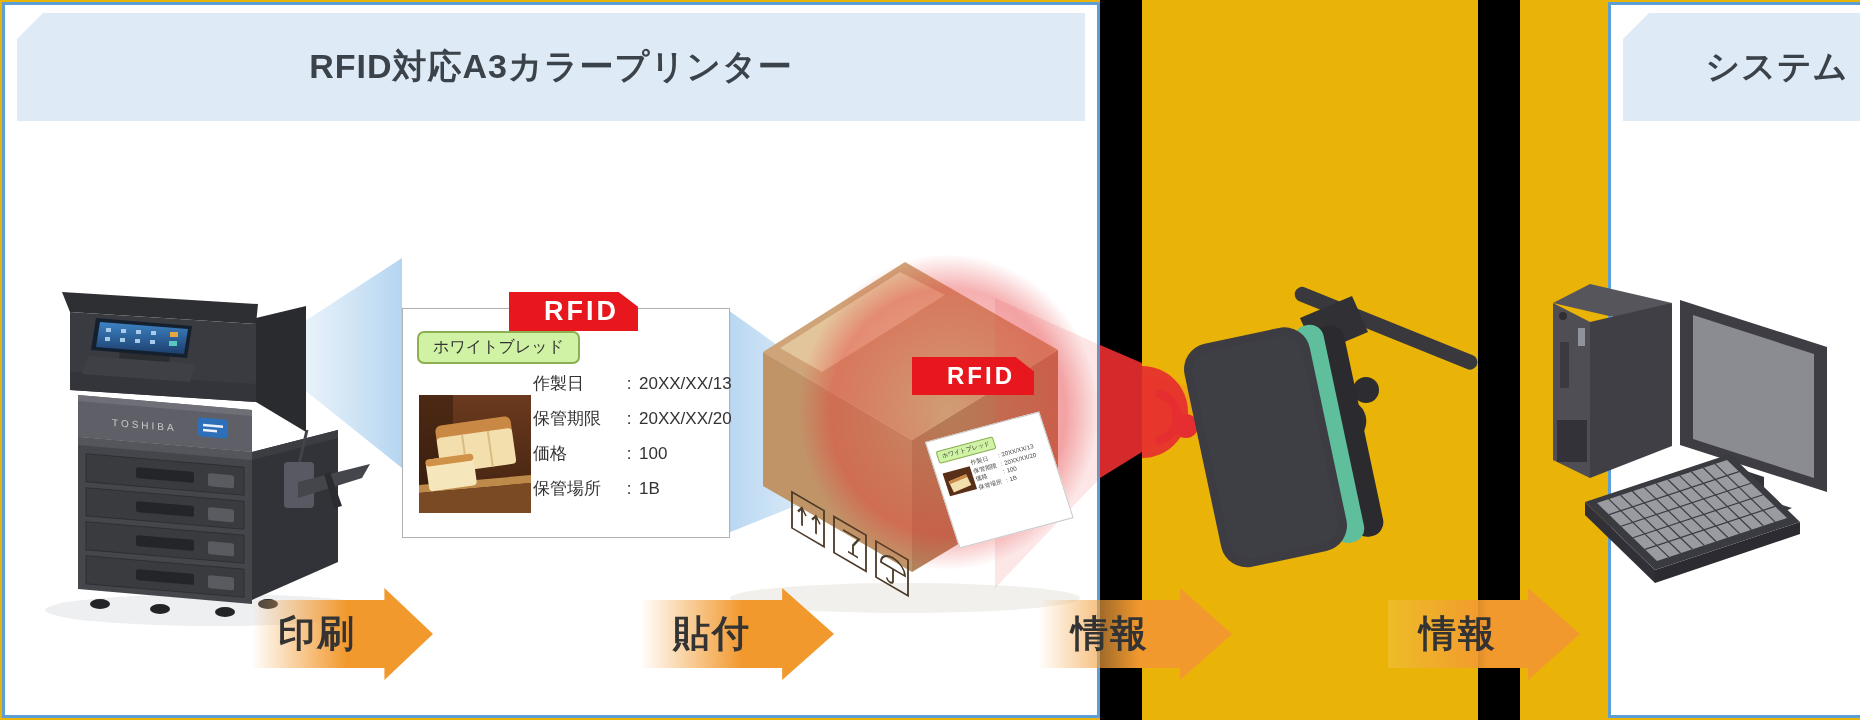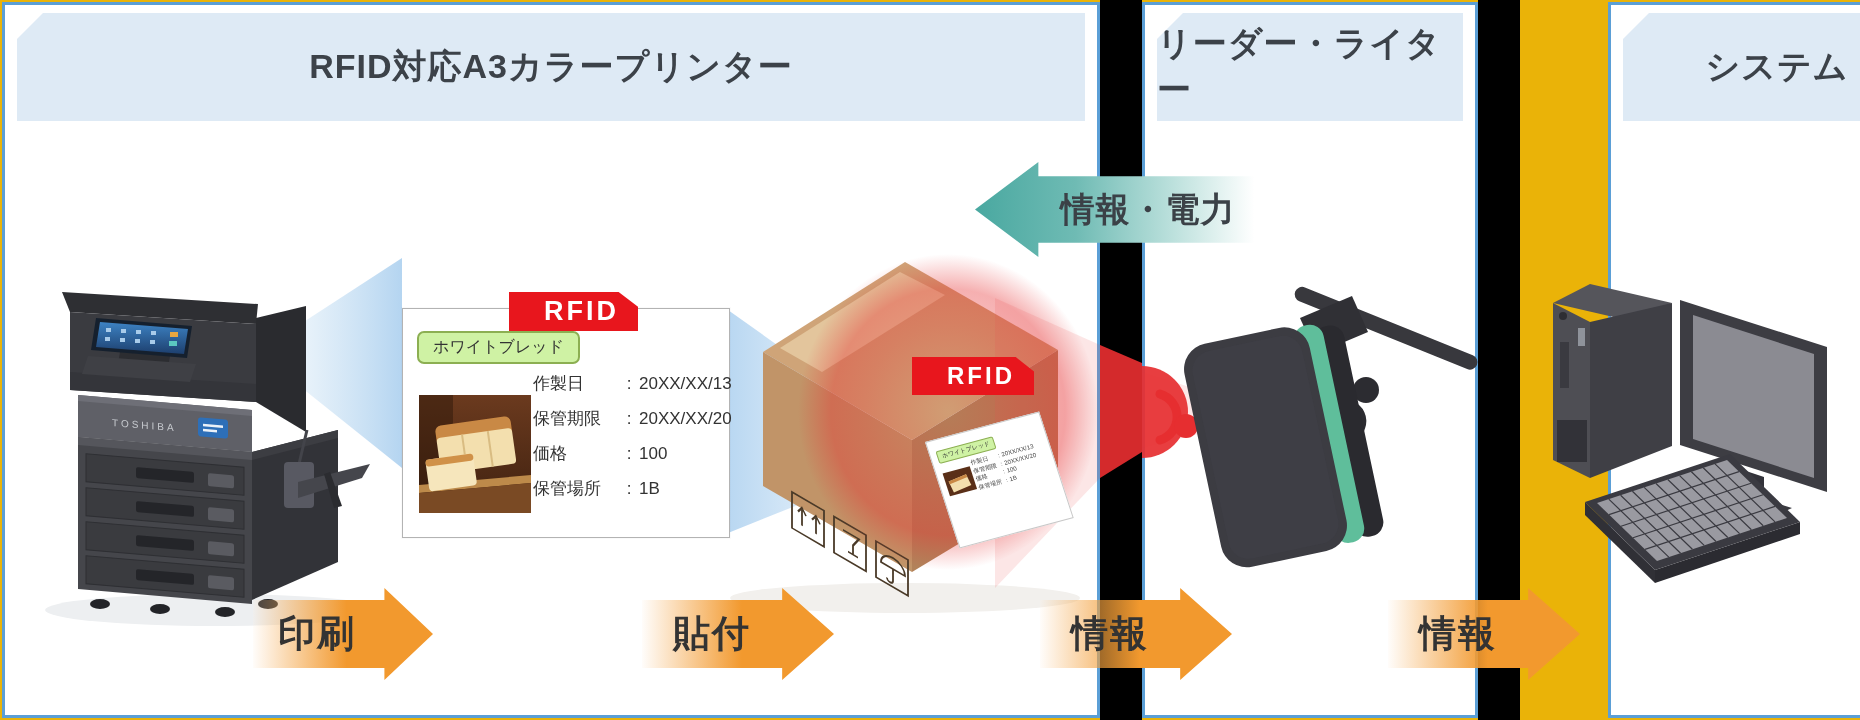--- a/index.html
+++ b/index.html
@@ -63,25 +63,20 @@
   #arrow-back span{font-size:34px;font-weight:700;color:#3B4147;margin-left:58px;letter-spacing:1px;}
 </style>
 </head>
 <body>
 
 <div id="stage">
 
   <div class="panel" id="panel-1">
     <div class="hdr">
       <span>RFID対応A3カラープリンター</span>
-    </div>
-  </div>
-  <div class="panel" id="panel-2">
-    <div class="hdr">
-      <span>リーダー・ライター</span>
     </div>
   </div>
   <div class="panel" id="panel-3">
     <div class="hdr">
       <span>システム</span>
     </div>
   </div>
 
   <div class="bar" id="bar-1"></div>
   <div class="bar" id="bar-2"></div>
@@ -331,17 +326,14 @@
   </div>
   <div class="oarrow" id="arrow-attach">
     <span>貼付</span>
   </div>
   <div class="oarrow" id="arrow-info-1">
     <span>情報</span>
   </div>
   <div class="oarrow" id="arrow-info-2">
     <span>情報</span>
   </div>
-  <div id="arrow-back">
-    <span>情報・電力</span>
-  </div>
 
 </div>
 
 </body></html>

